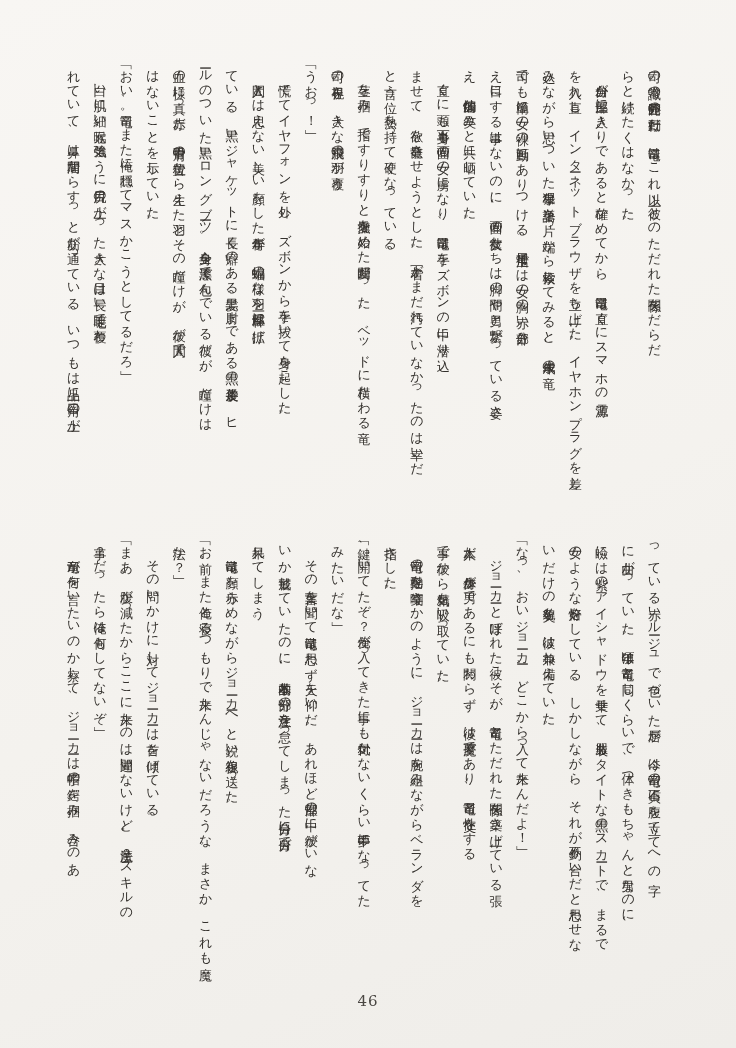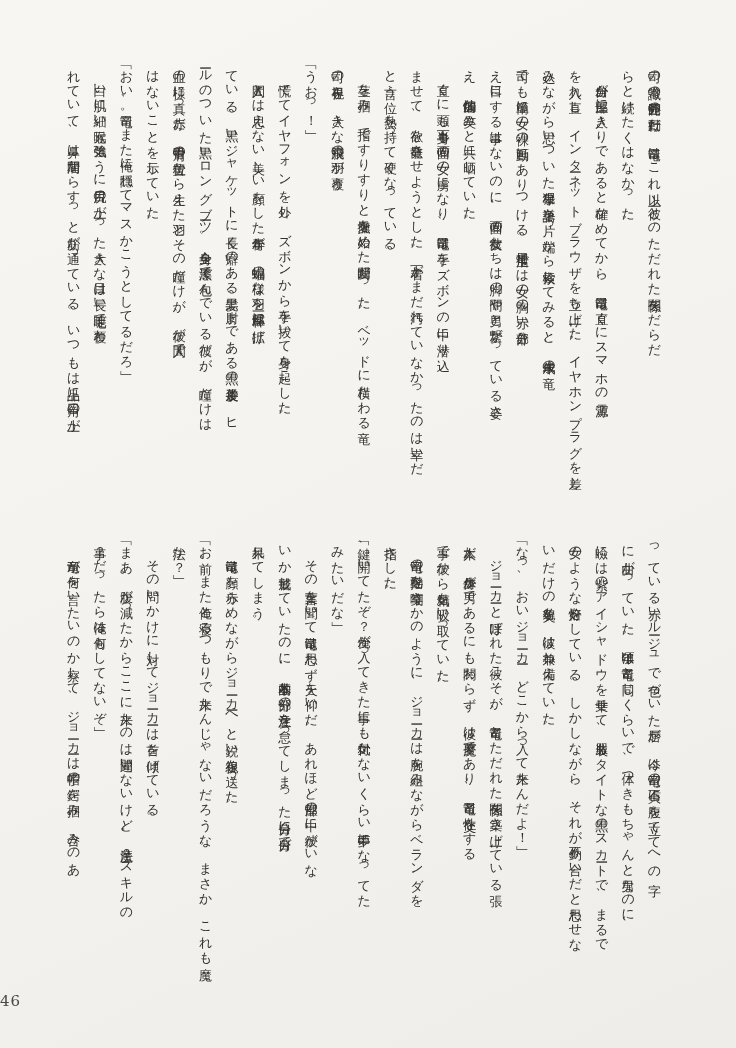--- a/index.html
+++ b/index.html
@@ -33,20 +33,21 @@
     margin: 0;
     padding: 0;
     white-space: nowrap;
     font-weight: 400;
   }
   .page-number {
     position: absolute;
     top: 992px;
     left: 0;
     width: 100%;
+    text-align: center;
     font-size: 15px;
     letter-spacing: 1px;
     color: #4a4743;
   }
 </style>
 </head>
 <body>
 
 <div class="page">
   <div class="block block-top">

